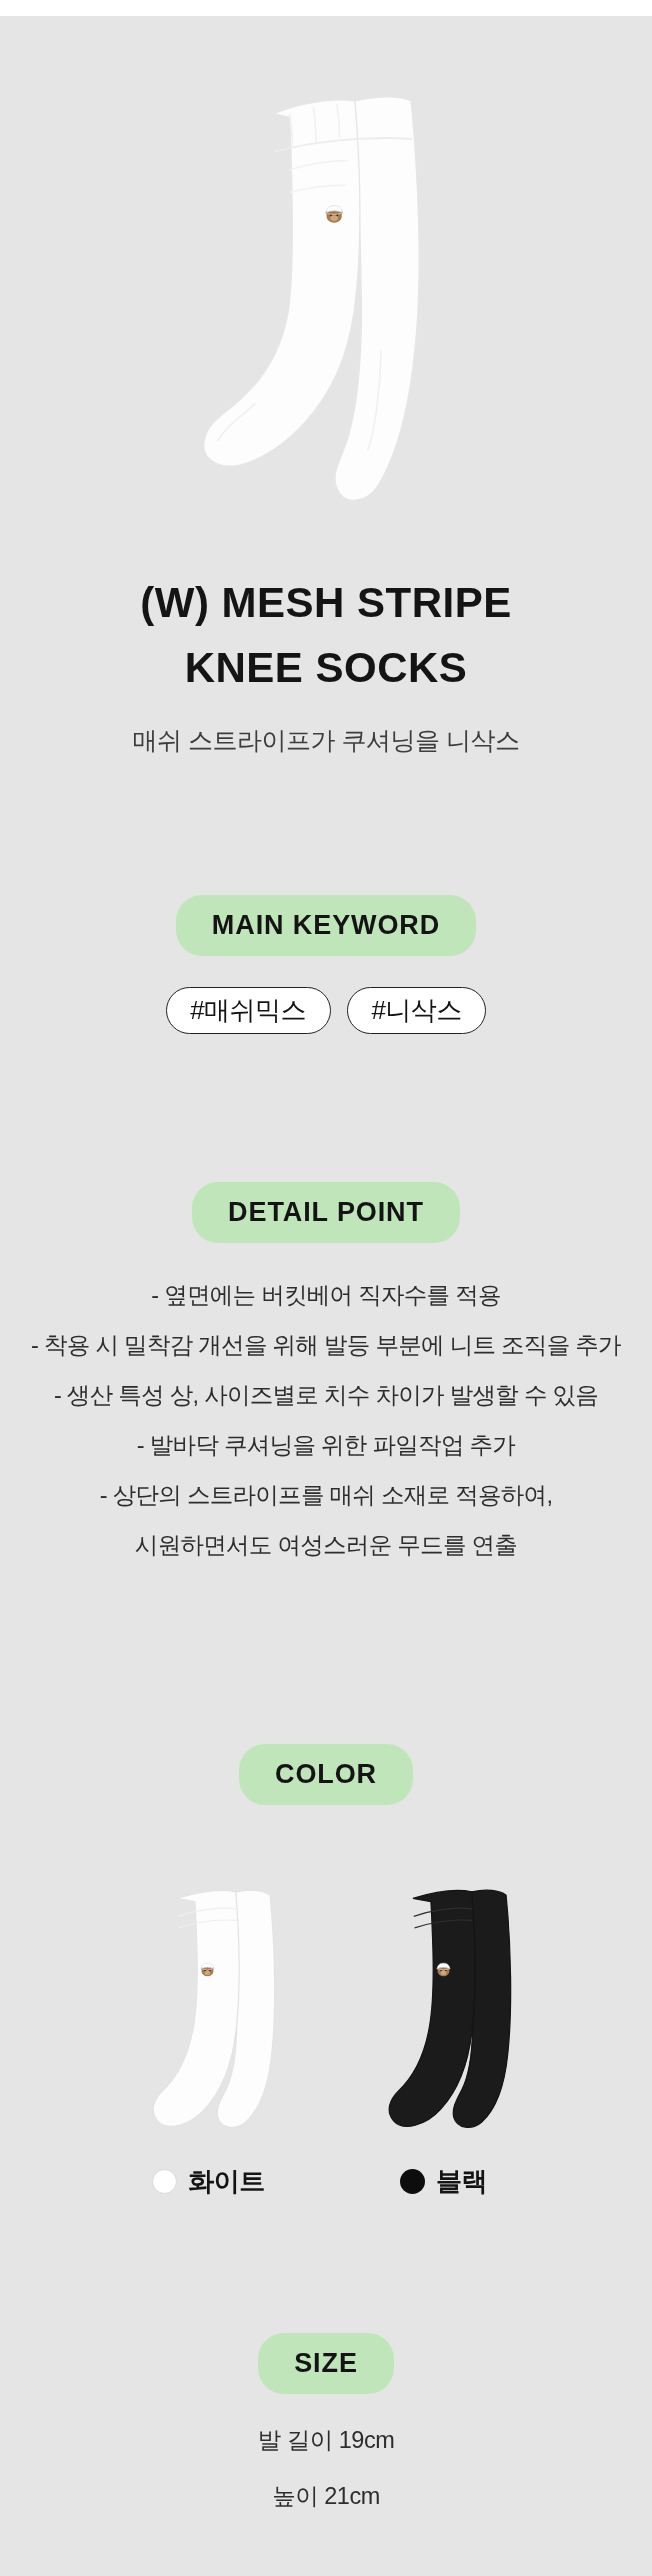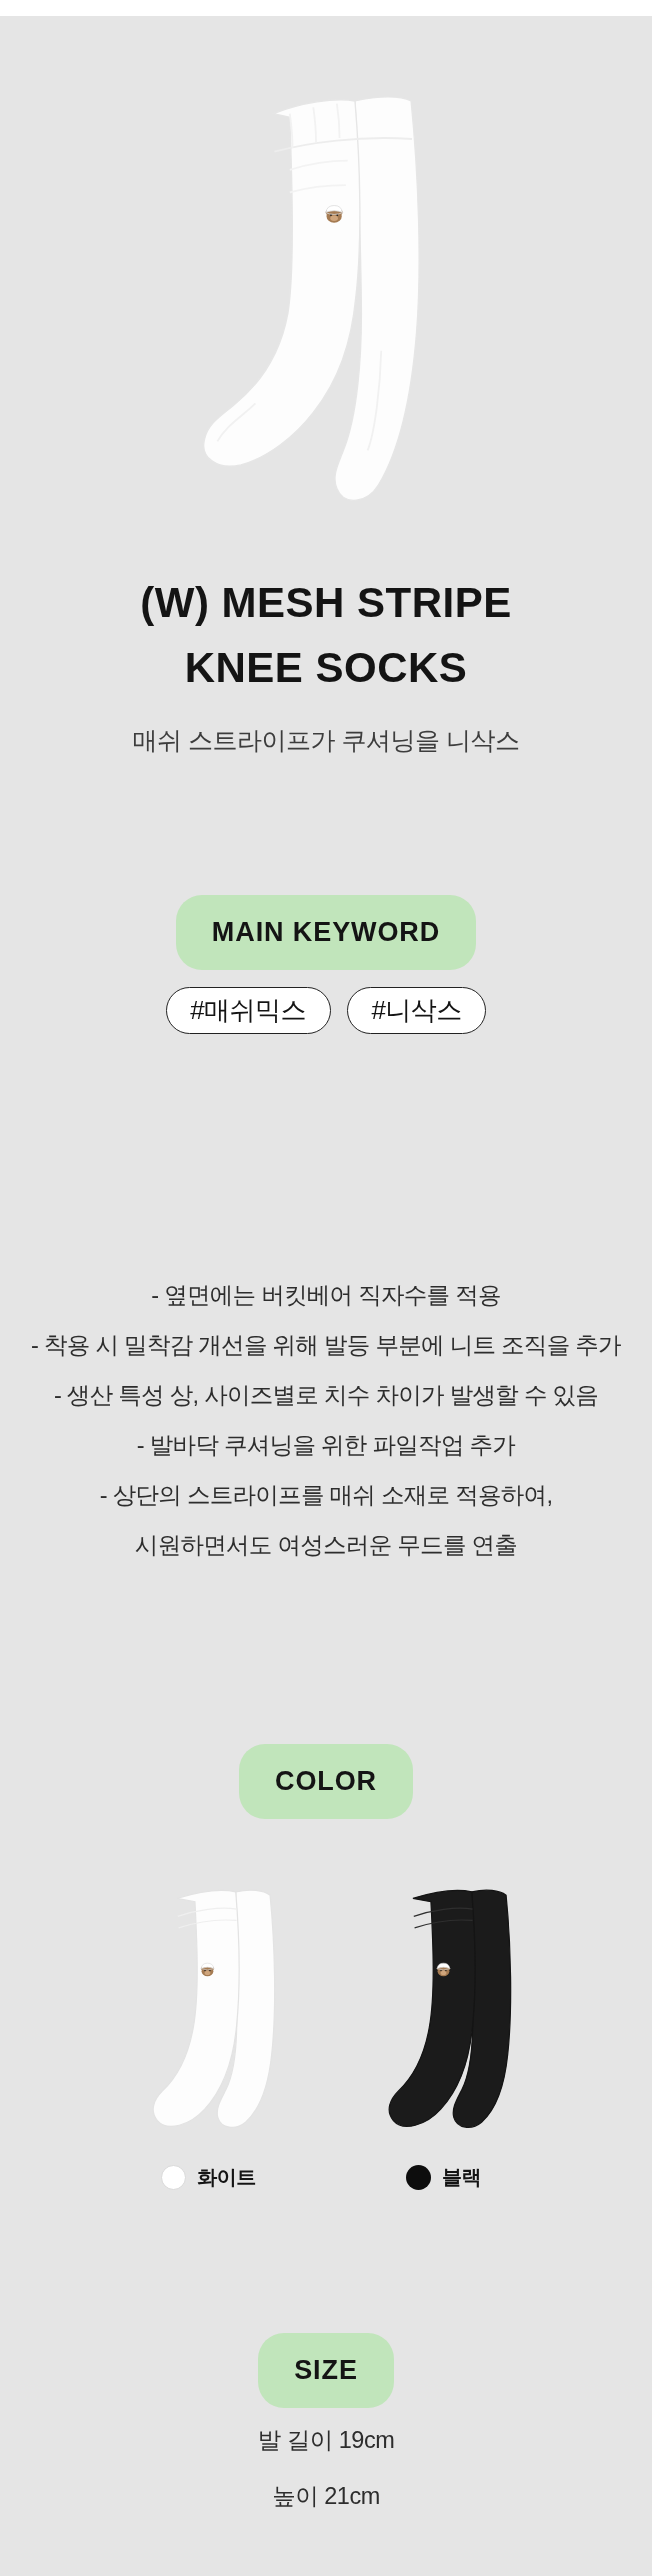--- a/index.html
+++ b/index.html
@@ -9,21 +9,21 @@
 
   
   .hero-wrap{position:absolute;left:154px;top:45px;width:344px;height:471px;}
 
   
   .title{top:554px;font-size:42px;line-height:65px;font-weight:700;color:#141414;letter-spacing:0.5px;}
   .subtitle{top:706px;font-size:25px;line-height:36px;font-weight:400;color:#3d3d3d;letter-spacing:-0.5px;}
 
   
   .badge{display:inline-block;background:#c1e5bb;color:#141414;font-weight:700;
-         font-size:27px;line-height:53px;padding:11px 36px;border-radius:26px;letter-spacing:0.9px;}
+         font-size:27px;line-height:53px;padding:4px 36px;border-radius:26px;letter-spacing:0.9px;}
   .badge-row{left:0;width:652px;text-align:center;position:absolute;}
   .badge-main{top:879px;}
   .badge-detail{top:1166px;}
   .badge-color{top:1728px;}
   .badge-size{top:2317px;}
 
   
   .pills{top:971px;display:flex;justify-content:center;gap:16.3px;position:absolute;left:0;width:652px;}
   .pill{display:inline-block;border:1.8px solid #222222;border-radius:24.5px;background:#ffffff;
         color:#141414;font-size:26px;line-height:45px;padding:0 23.5px;letter-spacing:-0.5px;}
@@ -33,21 +33,21 @@
   .detail-line{font-size:23.5px;line-height:50px;color:#2d2d2d;letter-spacing:-0.7px;text-align:center;font-weight:400;}
 
   
   .swatch-img-white{position:absolute;left:131px;top:1871px;width:154px;height:245px;}
   .swatch-img-black{position:absolute;left:367px;top:1871px;width:154px;height:245px;}
   .color-labels{top:2148px;position:absolute;left:0;width:652px;display:flex;justify-content:center;}
   .color-label{width:235px;display:flex;align-items:center;justify-content:center;gap:11px;}
   .dot{width:25px;height:25px;border-radius:50%;}
   .dot-white{background:#ffffff;border:1.8px solid #d9d9d9;box-sizing:border-box;}
   .dot-black{background:#0d0d0d;}
-  .color-name{font-size:20px;font-weight:700;color:#141414;letter-spacing:-0.5px;}
+  .color-name{font-size:26px;font-weight:700;color:#141414;letter-spacing:-0.5px;}
 
   
   .size-line1{top:2409px;font-size:23.5px;line-height:31px;color:#2d2d2d;letter-spacing:-0.5px;}
   .size-line2{top:2465px;font-size:23.5px;line-height:31px;color:#2d2d2d;letter-spacing:-0.5px;}
 
   
   .sock-white{--sock-fill:#fdfdfd;--sock-stroke:#e3e3e3;--sock-detail:#efefef;}
   .sock-black{--sock-fill:#1b1b1b;--sock-stroke:#141414;--sock-detail:#2f2f2f;}
   .pairshape{fill:var(--sock-fill);stroke:var(--sock-stroke);stroke-width:1.5;}
   .pairdetail{fill:none;stroke:var(--sock-detail);stroke-width:1.5;}
@@ -101,20 +101,23 @@
   <div class="abs subtitle">매쉬 스트라이프가 쿠셔닝을 니삭스</div>
 
   <div class="badge-row badge-main">
     <span class="badge">MAIN KEYWORD</span>
   </div>
   <div class="pills">
     <span class="pill">#매쉬믹스</span>
     <span class="pill">#니삭스</span>
   </div>
 
+  <div class="badge-row badge-detail">
+    <span class="badge">DETAIL POINT</span>
+  </div>
   <div class="detail-list">
     <div class="detail-line">- 옆면에는 버킷베어 직자수를 적용</div>
     <div class="detail-line">- 착용 시 밀착감 개선을 위해 발등 부분에 니트 조직을 추가</div>
     <div class="detail-line">- 생산 특성 상, 사이즈별로 치수 차이가 발생할 수 있음</div>
     <div class="detail-line">- 발바닥 쿠셔닝을 위한 파일작업 추가</div>
     <div class="detail-line">- 상단의 스트라이프를 매쉬 소재로 적용하여,</div>
     <div class="detail-line">시원하면서도 여성스러운 무드를 연출</div>
   </div>
 
   <div class="badge-row badge-color">

